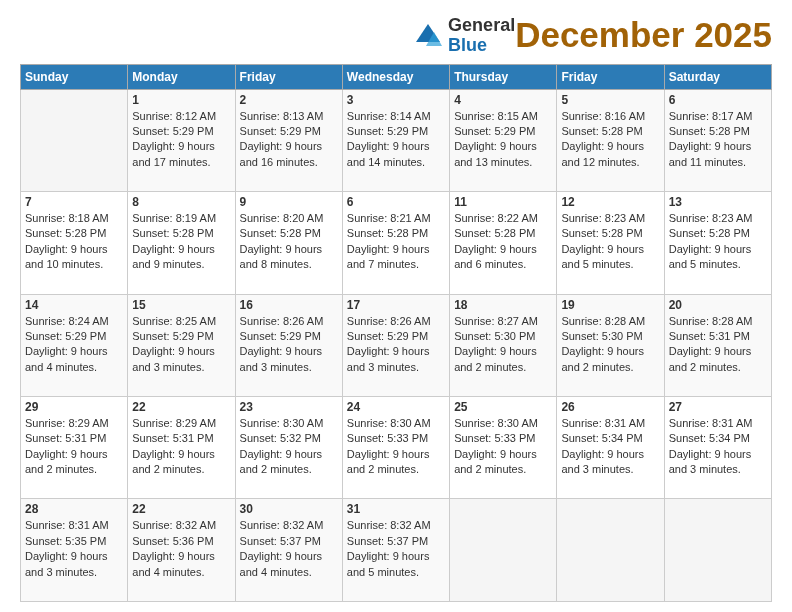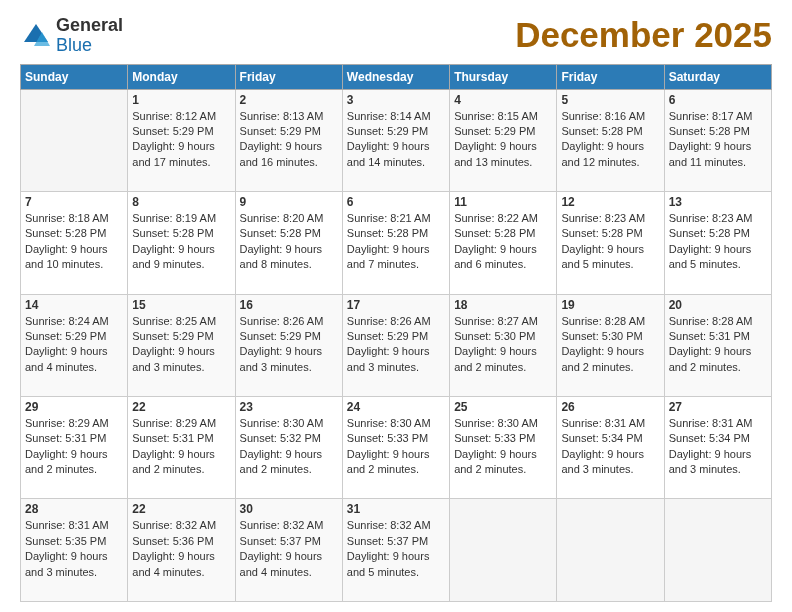--- a/index.html
+++ b/index.html
@@ -12,41 +12,41 @@
     }
     .container {
       width: 792px;
       height: 612px;
       padding: 16px 20px 10px 20px;
       display: flex;
       flex-direction: column;
     }
     .header {
       display: flex;
-      justify-content: space-between;
+      justify-content: flex-end;
       align-items: flex-start;
       margin-bottom: 8px;
     }
     .logo {
       display: flex;
       align-items: center;
     }
     .logo-text {
       display: flex;
       flex-direction: column;
       line-height: 1.1;
     }
     .logo-general {
       font-size: 18px;
       font-weight: bold;
       color: #333;
     }
     .logo-blue {
       font-size: 18px;
-      font-weight: normal;
+      font-weight: bold;
       color: #1a6faf;
     }
     .logo-icon {
       width: 32px;
       height: 32px;
       margin-right: 4px;
     }
     .title-area {
       text-align: right;
     }

